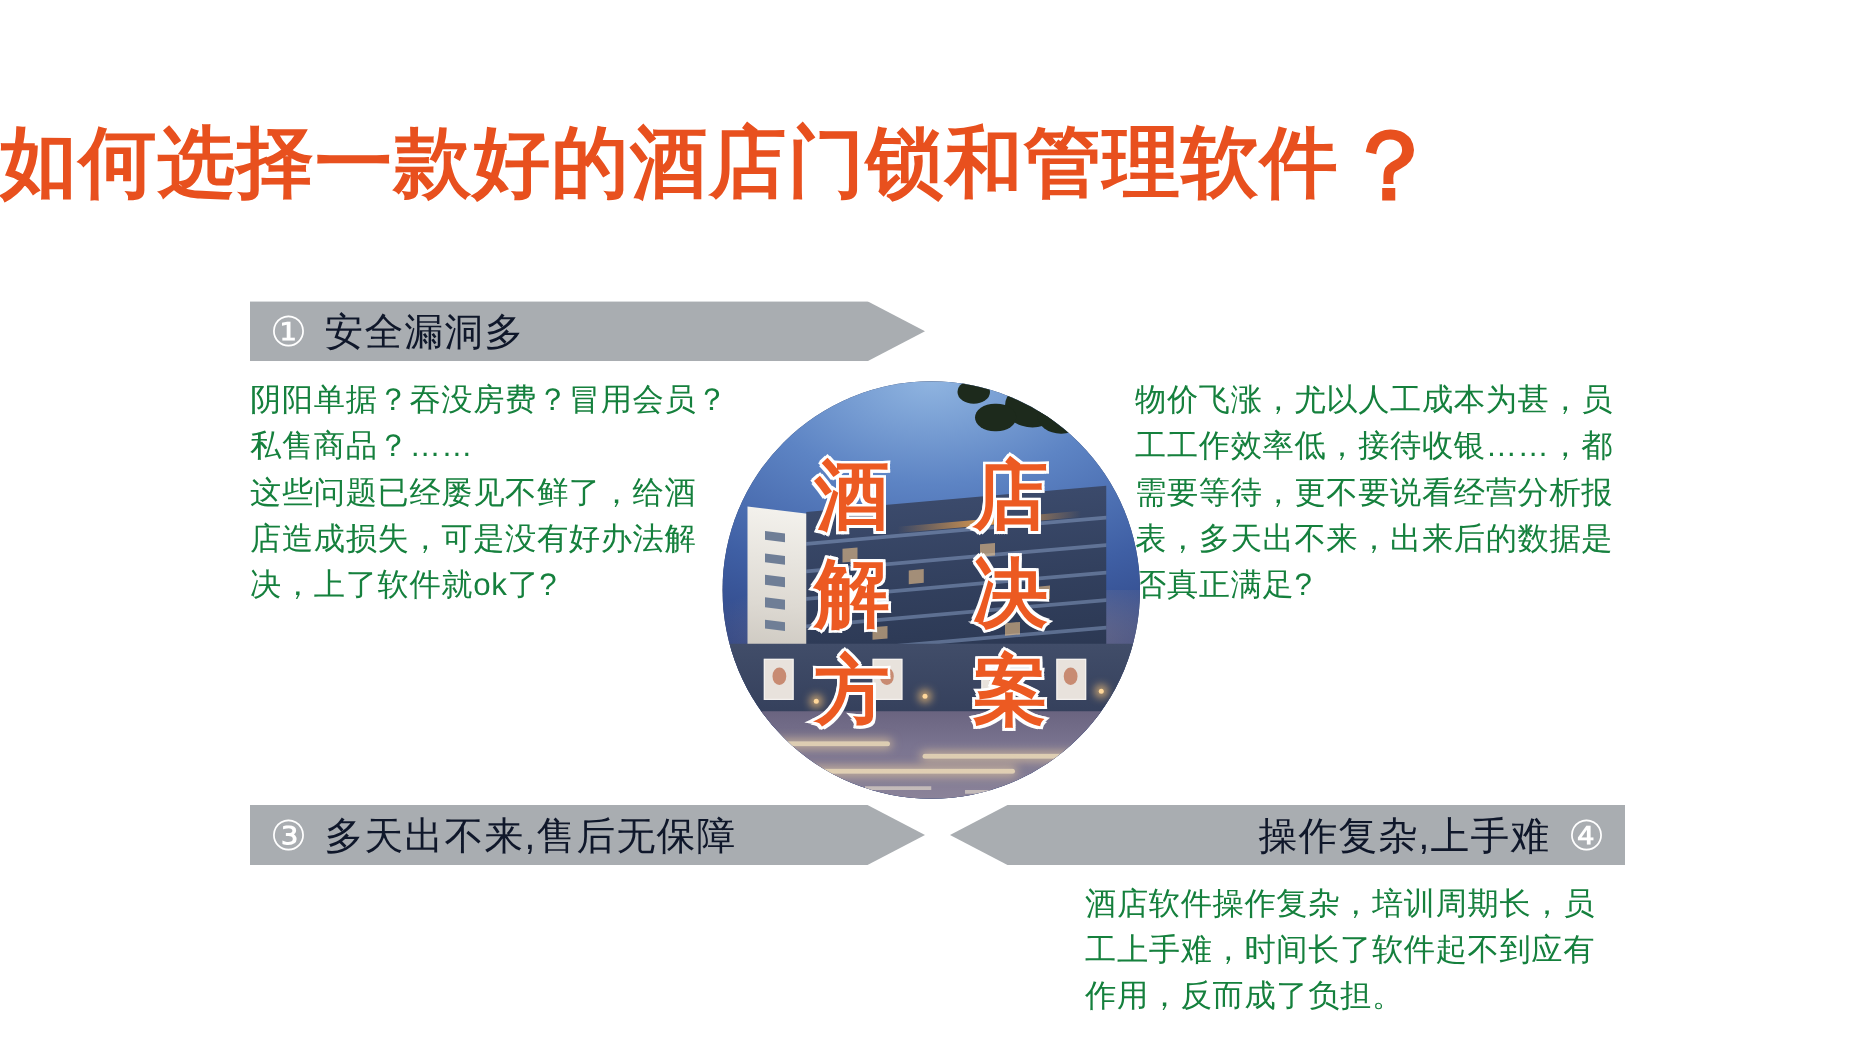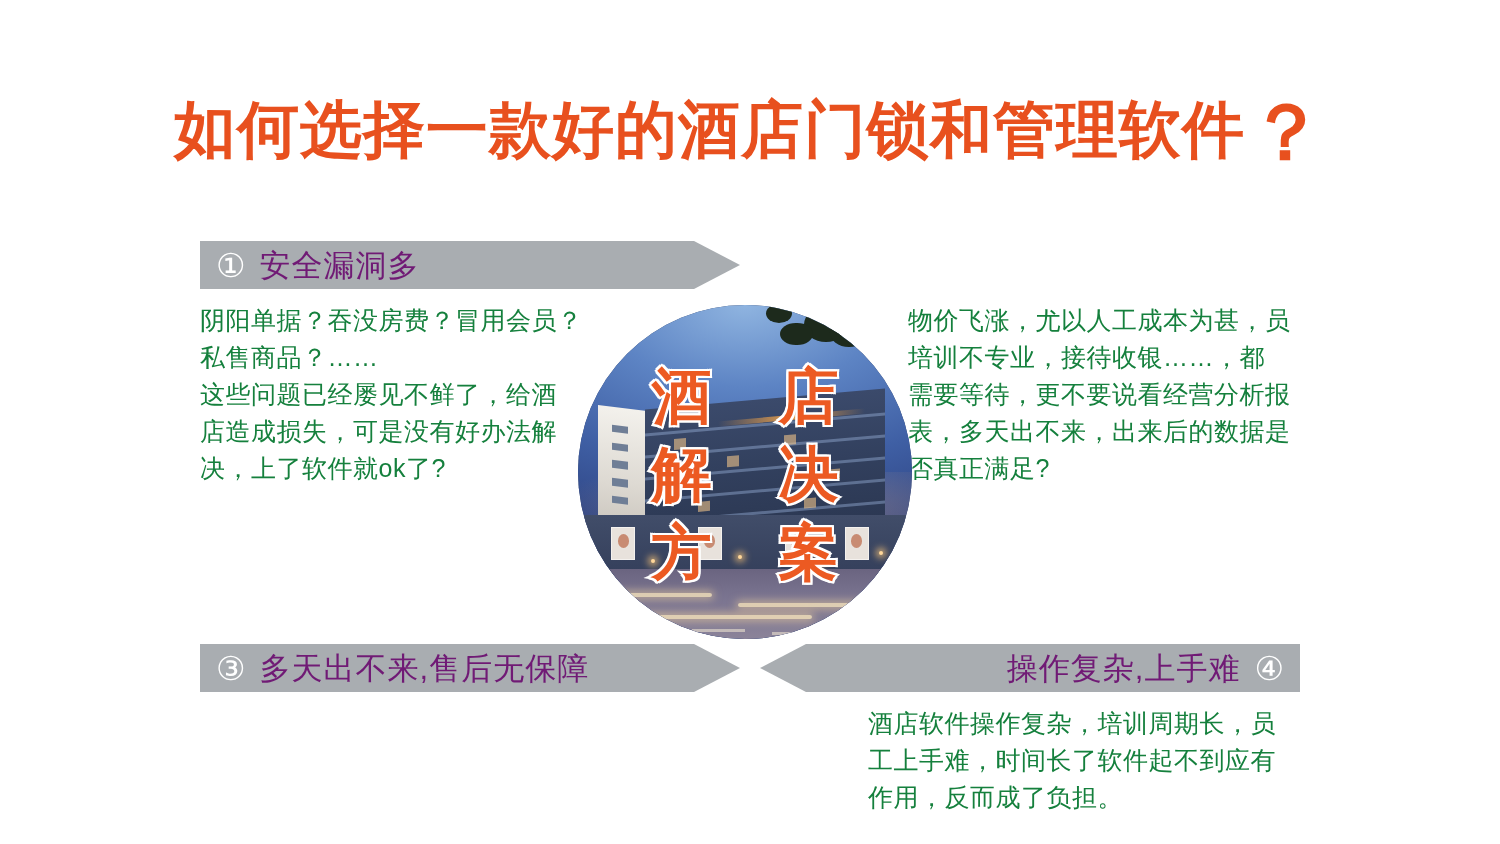--- a/index.html
+++ b/index.html
@@ -17,21 +17,20 @@
     background: #ffffff;
     overflow: hidden;
   }
 
   
   #title {
     position: absolute;
     left: 0;
     top: 92px;
     width: 1500px;
-    text-align: center;
     font-size: 62px;
     font-weight: bold;
     letter-spacing: 1px;
     color: #e8501e;
     white-space: nowrap;
     line-height: 1.05;
   }
   #title .qmark {
     font-size: 78px;
     font-weight: bold;
@@ -48,21 +47,21 @@
     align-items: center;
     box-sizing: border-box;
     color: #ffffff;
   }
   .banner .btext {
     font-size: 31px;
     font-weight: 400;
     letter-spacing: 1px;
     white-space: nowrap;
     line-height: 1;
-    color: #701a75;
+    color: #0f172a;
   }
   .banner .bnum {
     font-size: 33px;
     line-height: 1;
     color: #ffffff;
     white-space: nowrap;
   }
 
   
   .banner.left {
@@ -301,21 +300,21 @@
     <span class="btext">操作复杂,上手难</span>
     <span class="bnum">④</span>
   </div>
 
   <div class="body-text" id="body-1">阴阳单据？吞没房费？冒用会员？
 私售商品？……
 这些问题已经屡见不鲜了，给酒
 店造成损失，可是没有好办法解
 决，上了软件就ok了?</div>
   <div class="body-text" id="body-2">物价飞涨，尤以人工成本为甚，员
-培训不专业，接待收银……，都
+工工作效率低，接待收银……，都
 需要等待，更不要说看经营分析报
 表，多天出不来，出来后的数据是
 否真正满足?</div>
   <div class="body-text" id="body-4">酒店软件操作复杂，培训周期长，员
 工上手难，时间长了软件起不到应有
 作用，反而成了负担。</div>
 
   <div id="circle">
     <div class="sky"></div>
     <div class="horizon-glow"></div>

